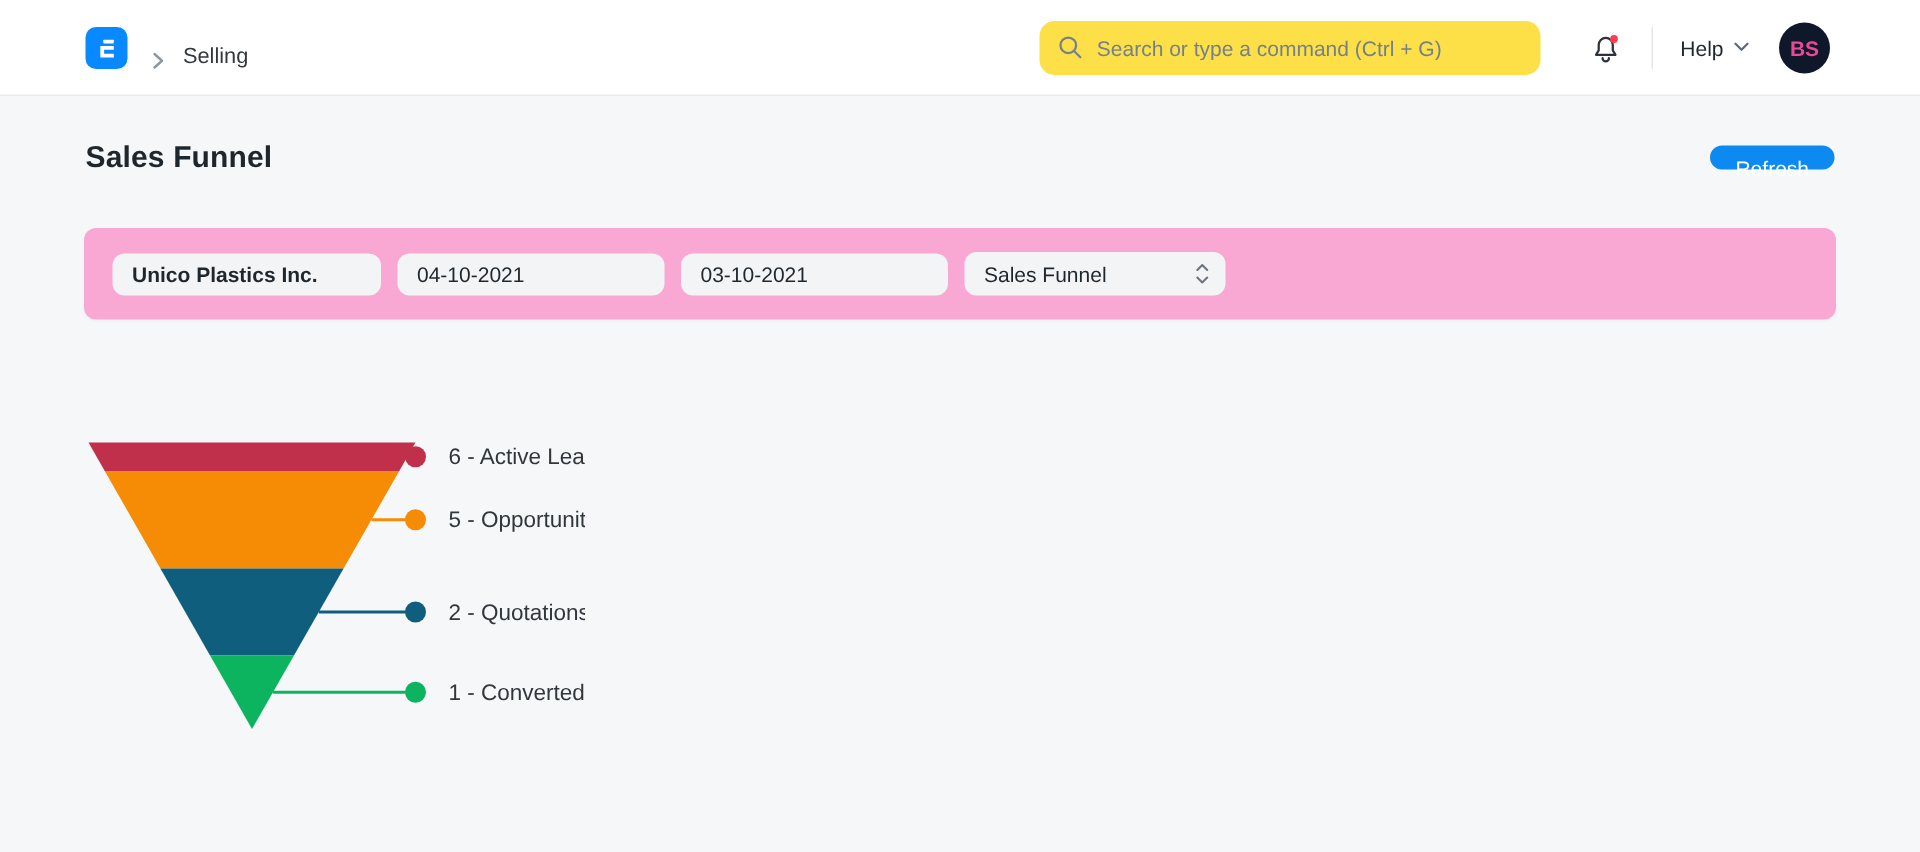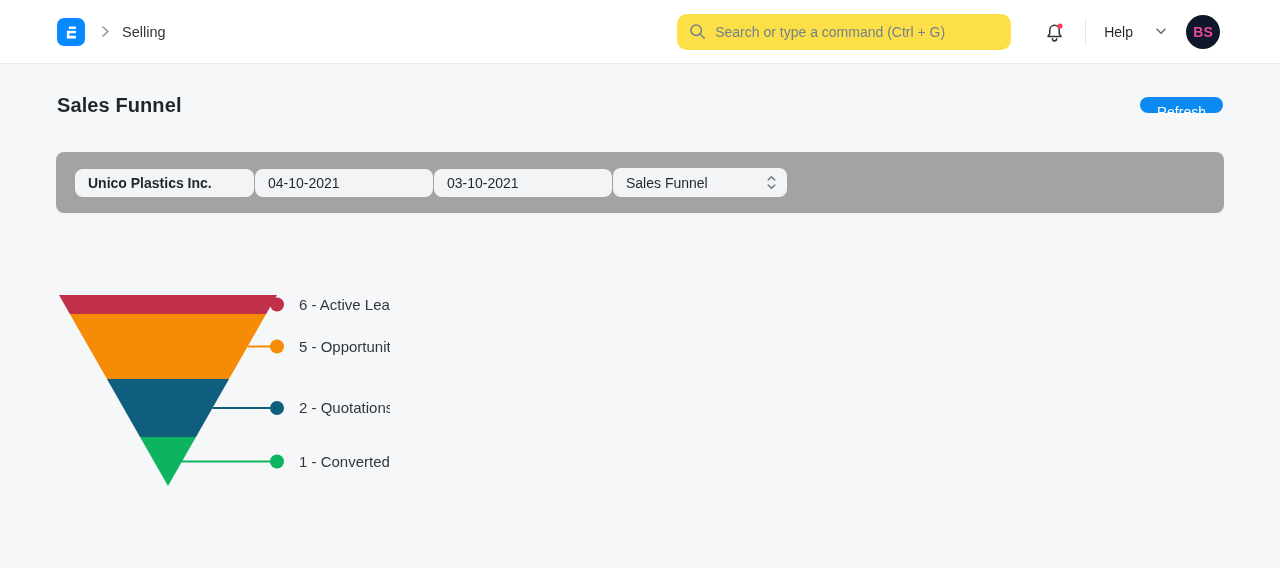--- a/index.html
+++ b/index.html
@@ -9,21 +9,21 @@
     font-family:"Liberation Sans", sans-serif;
     color:#1f272e;
     overflow:hidden;
   }
 
   
   .navbar {
     height:64px; background:#ffffff; border-bottom:1px solid #e9ecee;
     display:flex; align-items:center; padding:0 60px 0 57px;
   }
-  .brand { display:flex; align-items:center; }
+  .brand { display:flex; align-items:flex-end; }
   .logo {
     width:28px; height:28px; border-radius:7px; background:#0989ff;
     display:flex; align-items:center; justify-content:center; cursor:pointer;
   }
   .crumb-chevron { margin-left:17px; display:flex; align-items:center; }
   .crumb {
     margin-left:13px; font-size:14.5px; font-weight:500; color:#32383e; cursor:pointer;
   }
   .search {
     margin-left:auto; margin-right:32px;
@@ -32,21 +32,21 @@
   }
   .search input {
     border:none; outline:none; background:transparent; flex:1;
     font-family:"Liberation Sans", sans-serif;
     font-size:14px; color:#5f6b76;
   }
   .search input::placeholder { color:#74808b; opacity:1; }
   .nav-right { display:flex; align-items:center; }
   .bell { position:relative; margin-right:20px; cursor:pointer; display:flex; }
   .nav-divider { width:1px; height:28px; background:#e5e8ea; margin-right:18px; }
-  .help { display:flex; align-items:center; gap:23px; margin-right:20px; cursor:pointer; }
+  .help { display:flex; align-items:center; gap:7px; margin-right:20px; cursor:pointer; }
   .help-label { font-size:14px; color:#1f272e; }
   .avatar {
     width:34px; height:34px; border-radius:50%;
     display:flex; align-items:center; justify-content:center;
     font-size:14px; font-weight:600; cursor:pointer;
   }
 
   
   .page-head {
     display:flex; align-items:center; justify-content:space-between;
@@ -56,23 +56,23 @@
     font-size:20px; font-weight:700; color:#1f272e; letter-spacing:.1px; line-height:26px;
   }
   .btn-primary {
     height:16px; padding:0 17px; border:none; border-radius:8px;
     background:#0d8af2; color:#ffffff; font-size:14px; font-weight:500;
     font-family:"Liberation Sans", sans-serif; cursor:pointer; line-height:30px;
   }
 
   
   .filter-card {
-    margin:34px 56px 0 56px; height:61px; background:#a3a3a3; border-radius:8px;
+    margin:34px 56px 0 56px; height:61px; background:#f9a8d4; border-radius:8px;
     box-shadow:0 1px 2px rgba(25,39,52,.04);
-    display:flex; align-items:center; padding:0 19px; gap:1px;
+    display:flex; align-items:center; padding:0 19px; gap:11px;
   }
   .filter-input {
     height:28px; border-radius:8px; background:#f3f4f6;
     display:flex; align-items:center; padding:0 13px;
     font-size:14px; color:#1f272e; cursor:text; white-space:nowrap;
   }
   .filter-input.company { width:179px; font-weight:600; }
   .filter-input.date { width:178px; font-weight:400; }
   .filter-select {
     width:174px; height:29px; border-radius:8px; background:#f3f4f6;

